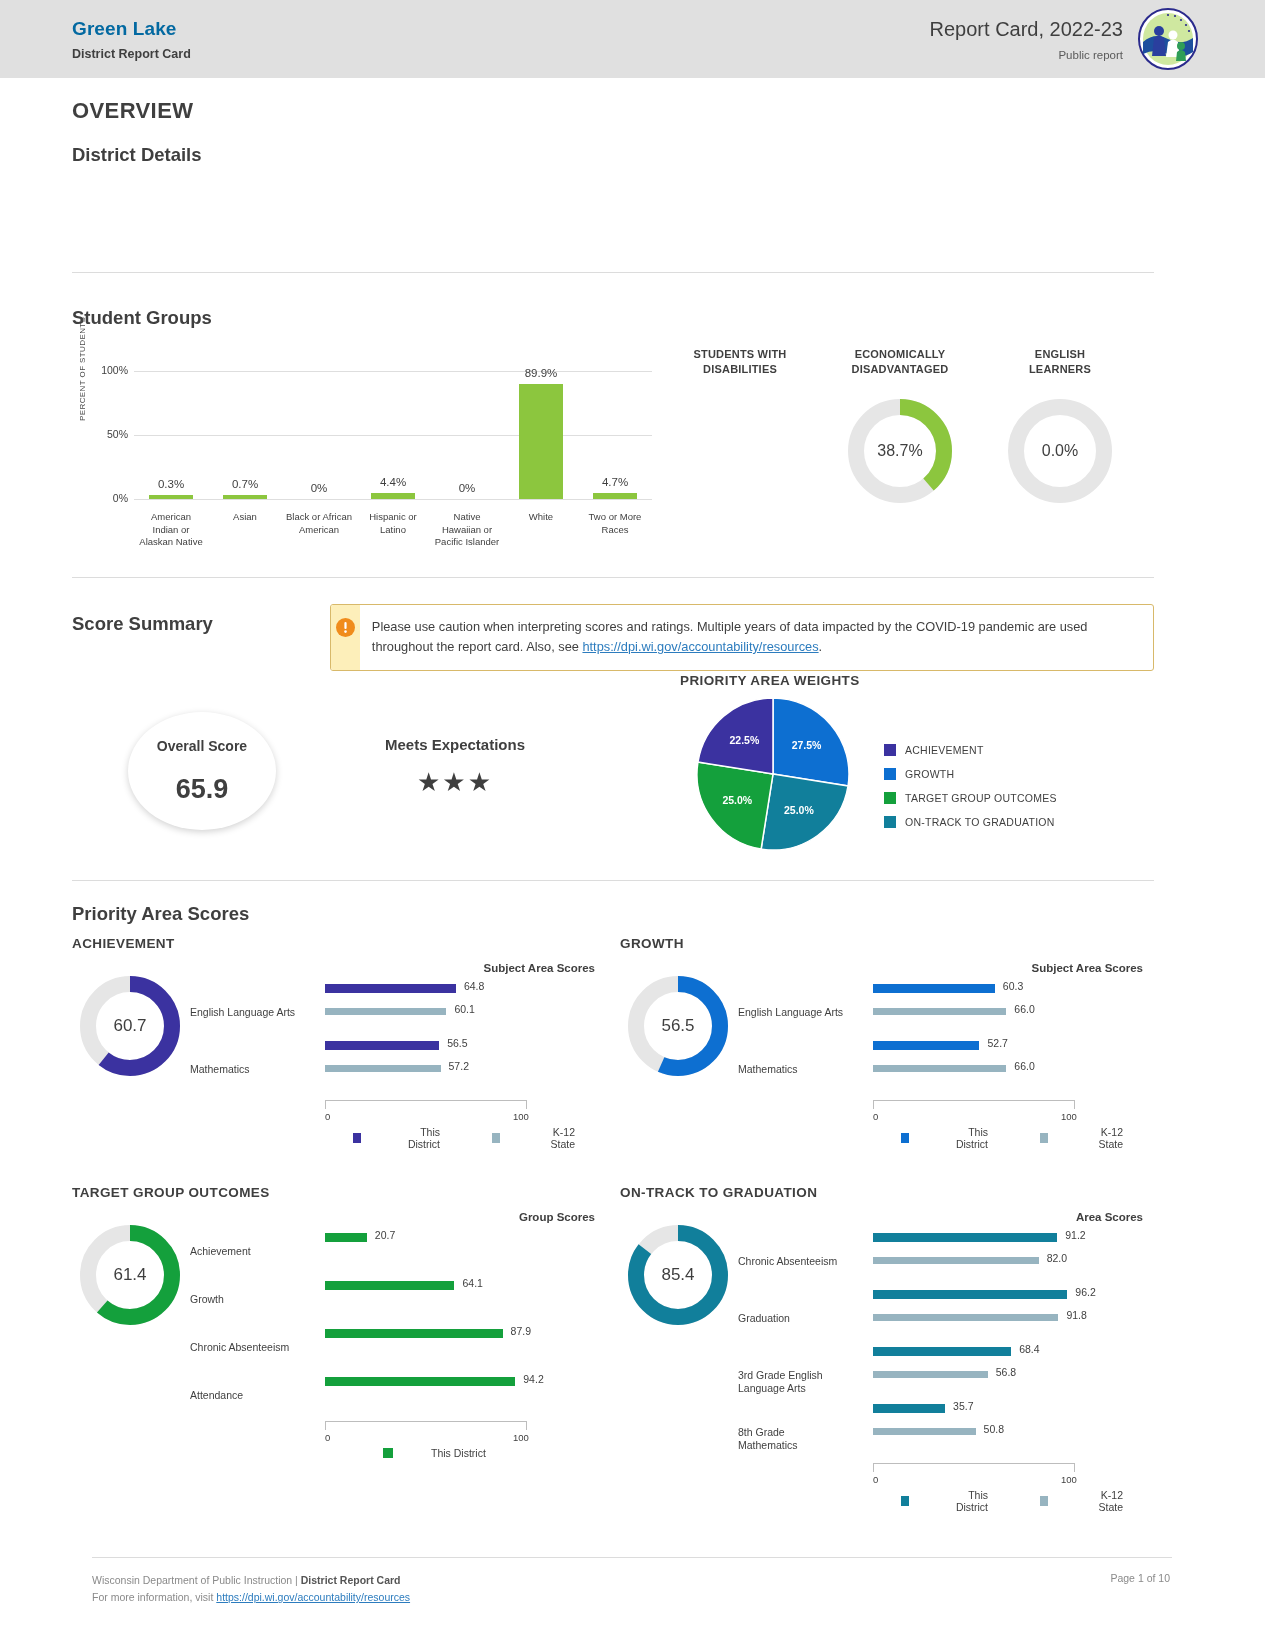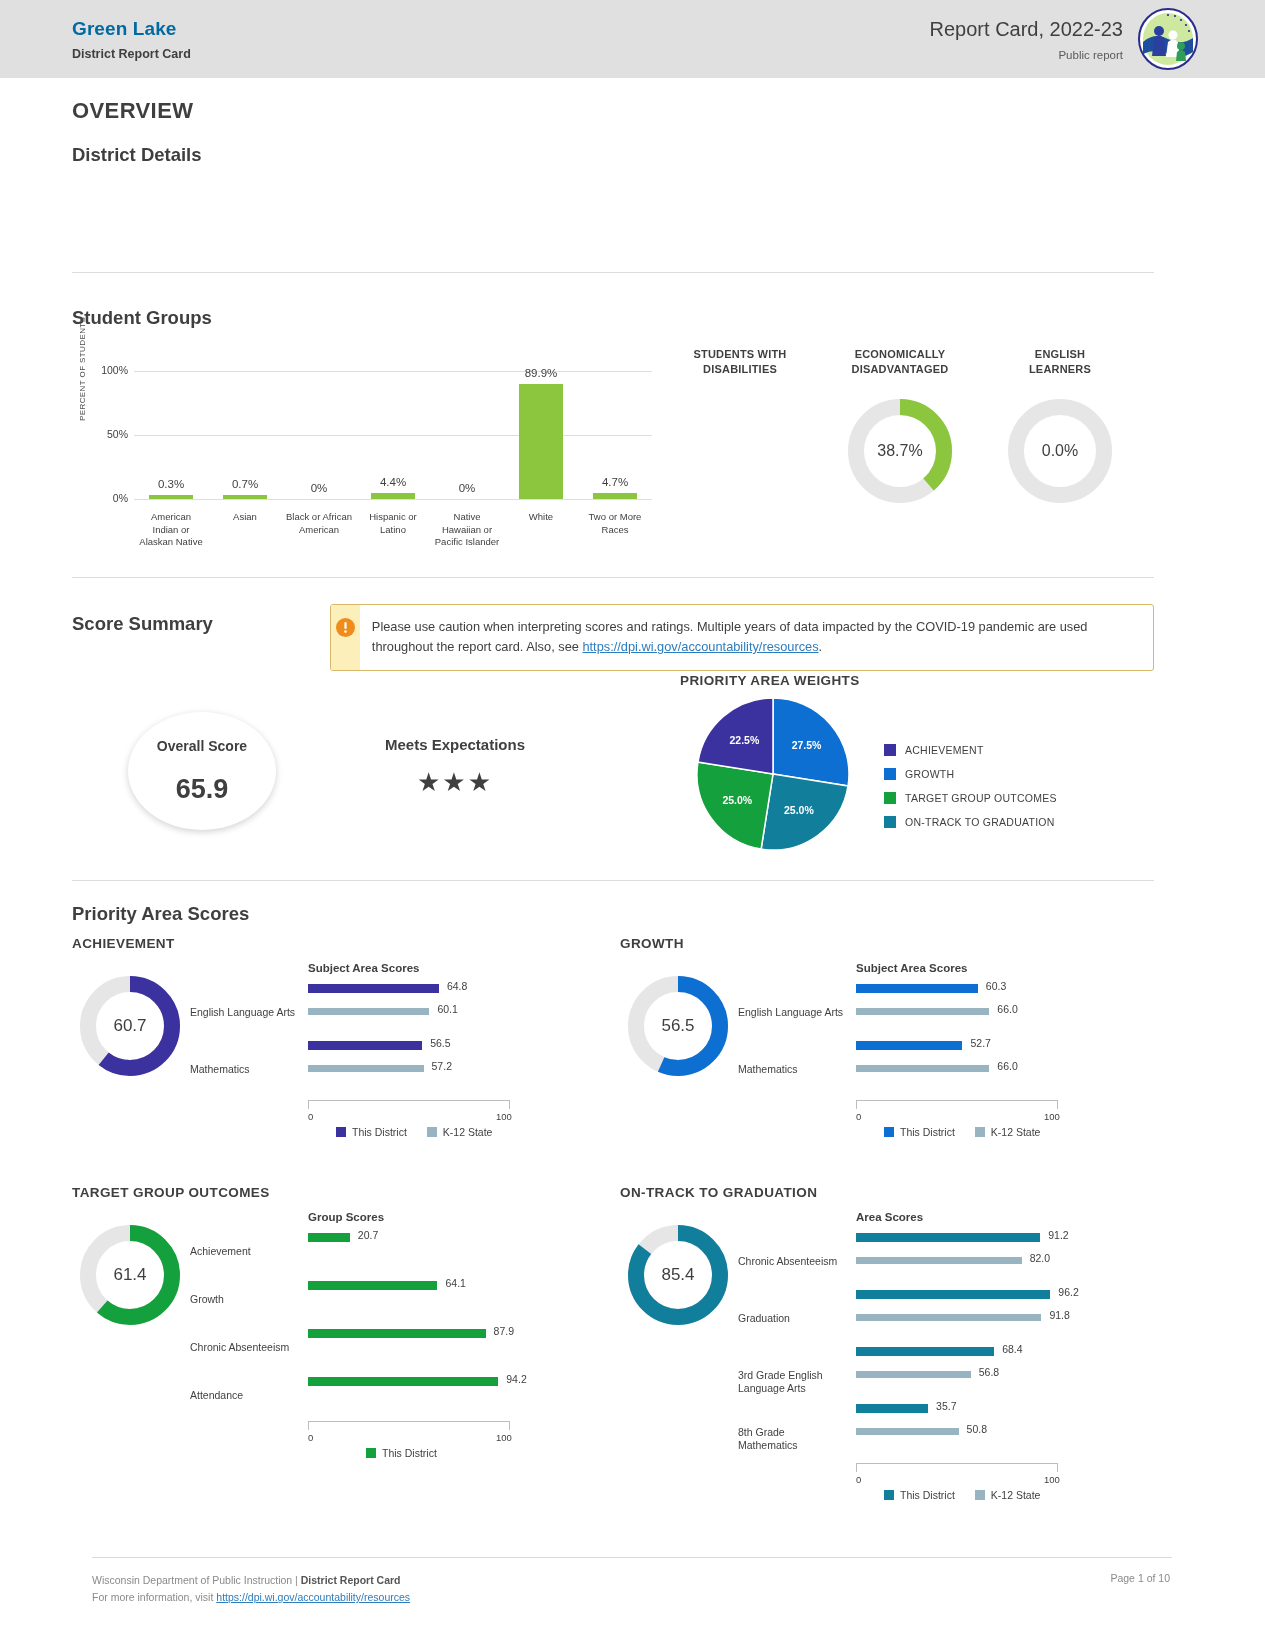--- a/index.html
+++ b/index.html
@@ -91,29 +91,29 @@
   .sw { width: 12px; height: 12px; margin-right: 9px; flex: none; }
   .pie-lg-tx { font-size: 10.5px; letter-spacing: .25px; color: #3f3f3f; }
 
   
   .pa { position: absolute; width: 545px; }
   .pa-t { font-size: 13.5px; font-weight: bold; letter-spacing: .4px; color: #3f3f3f; }
   .pa-donut { position: absolute; left: 8px; top: 40px; width: 100px; height: 100px; }
   .pa-donut-v { position: absolute; inset: 0; display: flex; align-items: center; justify-content: center; font-size: 17px; color: #3f3f3f; }
   .pa-rowlabels { position: absolute; left: 118px; top: 40px; width: 130px; }
   .pa-rl { position: absolute; font-size: 10.5px; line-height: 13px; color: #3f3f3f; }
-  .pa-chart { position: absolute; left: 236px; top: 26px; width: 270px; }
+  .pa-chart { position: absolute; left: 253px; top: 26px; width: 270px; text-align: right; }
   .pa-ct { font-size: 11.5px; font-weight: bold; color: #3f3f3f; }
   .pabar-wrap { position: absolute; left: 0; width: 270px; height: 9px; }
   .pabar { position: absolute; left: 0; top: 0; height: 9px; }
   .pabar-v { position: absolute; top: -4px; font-size: 10.5px; color: #3f3f3f; white-space: nowrap; }
   .axis { position: absolute; left: 0; width: 202px; height: 9px; border: 1px solid #bdbdbd; border-bottom: none; }
   .axis-0 { position: absolute; left: 0; font-size: 9.5px; color: #3f3f3f; }
   .axis-100 { position: absolute; left: 188px; font-size: 9.5px; color: #3f3f3f; }
-  .lg { position: absolute; display: flex; align-items: center; }
+  .lg { position: absolute; display: flex; align-items: center; gap: 32px; }
   .lg-sw { width: 10px; height: 10px; margin-right: 6px; }
   .lg-tx { font-size: 10.5px; color: #3f3f3f; margin-right: 20px; }
 
   
   .ftr { position: absolute; left: 0; top: 1557px; width: 1265px; }
   .ftr-rule { position: absolute; left: 92px; top: 0; width: 1080px; height: 1px; background: #dcdcdc; }
   .ftr-l { position: absolute; left: 92px; top: 15px; font-size: 10.5px; line-height: 17px; color: #8a8a8a; }
   .ftr-b { font-weight: bold; color: #555; }
   .ftr-r { position: absolute; right: 95px; top: 15px; font-size: 10.5px; color: #8a8a8a; }
 </style>

